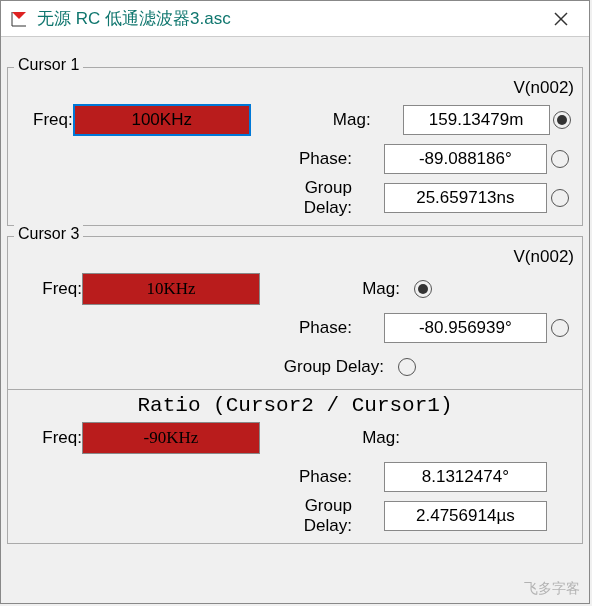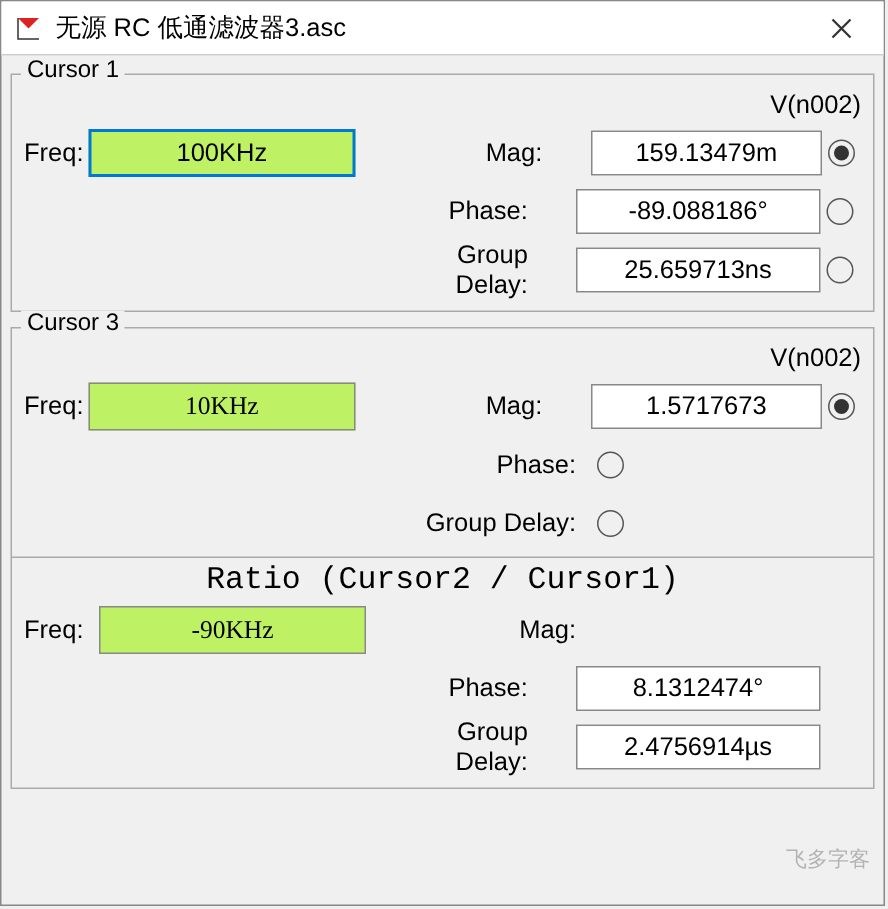--- a/index.html
+++ b/index.html
@@ -29,34 +29,34 @@
       width: 20px;
       height: 20px;
       margin-right: 8px;
       display: flex;
       align-items: center;
       justify-content: center;
     }
     .title-text {
       flex: 1;
       font-size: 17px;
-      color: #000000;
+      color: #0f766e;
     }
     .close-btn {
       width: 40px;
       height: 28px;
       display: flex;
       align-items: center;
       justify-content: center;
       font-size: 18px;
       cursor: pointer;
       color: #333;
     }
     .content {
-      padding: 2px 6px 6px 6px;
+      padding: 20px 6px 6px 6px;
     }
     .groupbox {
       border: 1px solid #aaa;
       margin-top: 10px;
       padding: 4px 8px 6px 8px;
       position: relative;
     }
     .groupbox-title {
       position: absolute;
       top: -12px;
@@ -71,28 +71,29 @@
       margin: 6px 0 4px 0;
     }
     .row {
       display: flex;
       align-items: center;
       margin: 3px 0;
       height: 36px;
     }
     .freq-label {
       width: 50px;
-      text-align: left;
-      font-size: 17px;
+      text-align: right;
+      font-size: 17px;
+      margin-left: 16px;
     }
     .freq-input {
       width: 178px;
       height: 32px;
       border: 2px solid #0078d7;
-      background: #bef264;
+      background: #b91c1c;
       text-align: center;
       font-size: 17px;
       font-family: inherit;
       outline: none;
     }
     .freq-input.plain {
       border: 1px solid #888;
       font-family: Liberation Serif, serif;
     }
     .spacer-left { width: 228px; }
@@ -136,21 +137,21 @@
       border-radius: 50%;
     }
     .ratio-title {
       text-align: center;
       font-size: 21px;
       margin: 4px 0 2px 0;
       font-family: Liberation Mono, monospace;
     }
     .watermark {
       position: absolute;
-      bottom: 24px;
+      bottom: 8px;
       right: 12px;
       font-size: 14px;
       color: #999;
       opacity: 0.7;
       font-family: Liberation Serif, serif;
     }
   </style>
 </head>
 <body>
 
@@ -207,29 +208,29 @@
     </div>
 
     <div class="groupbox">
       <span class="groupbox-title">Cursor 3</span>
       <div class="signal-label">V(n002)</div>
 
       <div class="row">
         <span class="freq-label">Freq:</span>
         <input class="freq-input plain" value="10KHz" style="">
         <span class="right-label">Mag:</span>
-        <div class="value-box">1.5717673</div>
         <div class="radio-slot">
             <div class="radio selected"></div>
           </div>
       </div>
 
       <div class="row">
         <div class="spacer-left"></div>
         <span class="right-label">Phase:</span>
+        <div class="value-box">-80.956939°</div>
         <div class="radio-slot">
             <div class="radio"></div>
           </div>
       </div>
 
       <div class="row">
         <div class="spacer-left"></div>
         <span class="right-label">Group Delay:</span>
         <div class="radio-slot">
             <div class="radio"></div>

